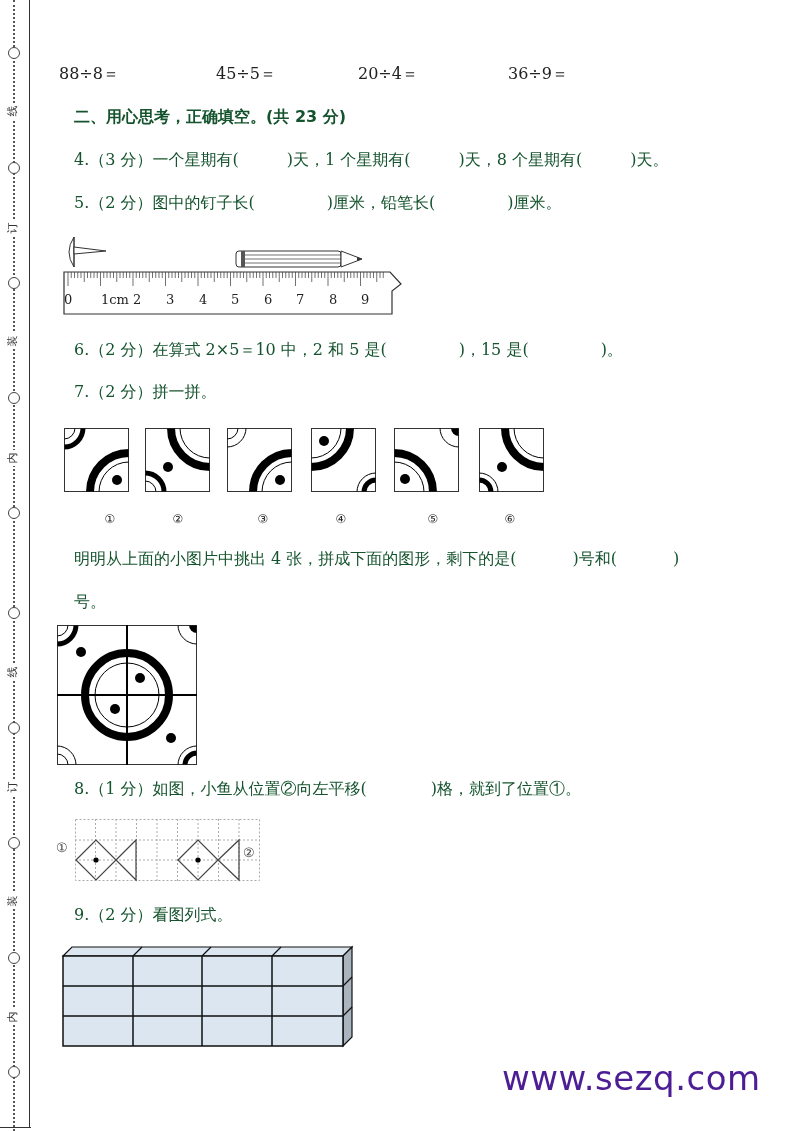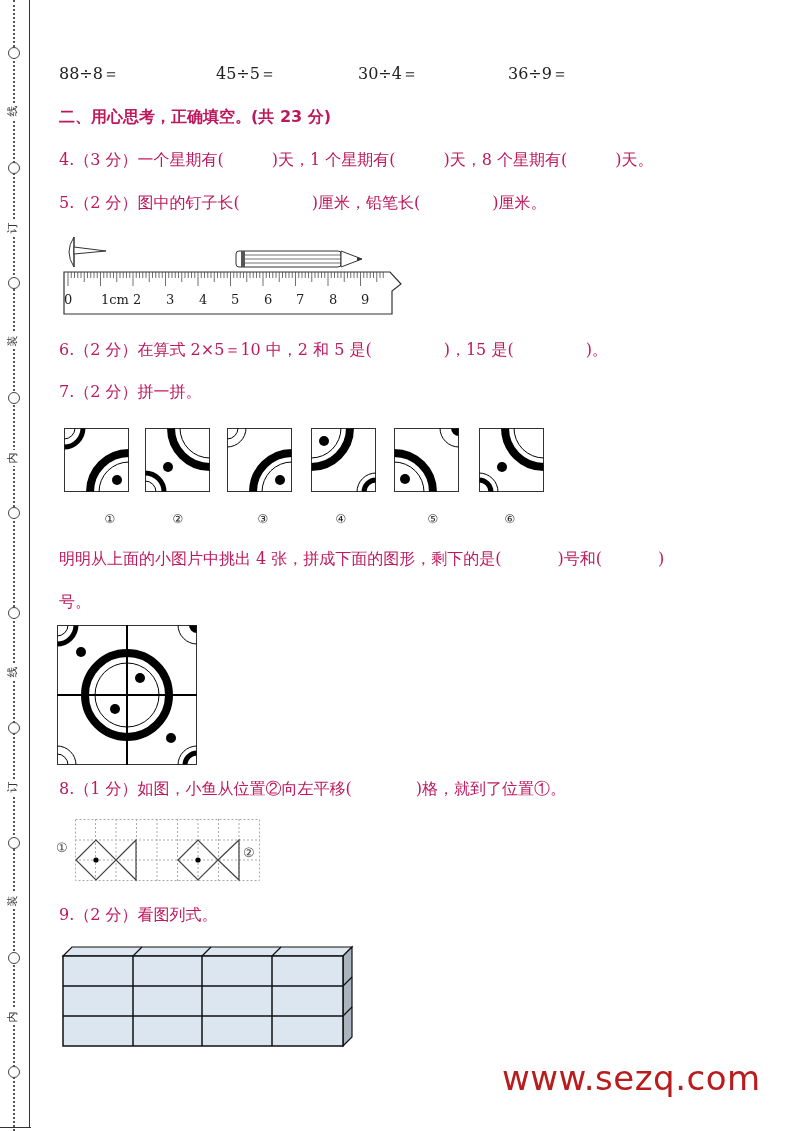--- a/index.html
+++ b/index.html
@@ -13,30 +13,30 @@
     .margin .rule { position: absolute; left: 29px; top: 0; width: 0; height: 1127px;
                     border-left: 1.5px solid #333; }
     .margin .bottom-rule { position: absolute; left: 0; top: 1127px; width: 31px; height: 0;
                     border-top: 1.5px solid #333; }
     .margin .ring { position: absolute; left: 8px; width: 10px; height: 10px; border: 1.3px solid #444;
                     border-radius: 50%; background: #fff; }
     .margin .mchar { position: absolute; left: 5px; width: 16px; text-align: center; font-size: 11px;
                      background: #fff; color: #333; transform: rotate(-90deg); line-height: 16px;
                      font-family: "DejaVu Sans", sans-serif; }
 
-    .line { position: absolute; left: 59px; font-size: 16px; white-space: nowrap; color: #be185d; }
+    .line { position: absolute; left: 74px; font-size: 16px; white-space: nowrap; color: #14532d; }
     .bold { font-weight: bold; font-family: "DejaVu Sans", sans-serif; font-size: 16px; }
     .blank { display: inline-block; }
 
     .calc { position: absolute; top: 64px; font-size: 16px; }
 
     .tile { position: absolute; top: 428px; width: 65px; height: 64px; }
     .tile-num { position: absolute; top: 512px; font-size: 12px; width: 20px; text-align: center; }
 
-    .watermark { position: absolute; left: 502px; top: 1058px; font-size: 34px; color: #b91c1c;
+    .watermark { position: absolute; left: 502px; top: 1058px; font-size: 34px; color: #4c1d95;
                  font-family: "DejaVu Sans", "Liberation Sans", sans-serif; letter-spacing: 0.5px; }
   </style>
 </head>
 <body>
 
 <div class="margin">
   <div class="dots"></div>
   <div class="rule"></div>
   <div class="bottom-rule"></div>
   <div class="ring" style="top:47px"></div>
@@ -54,21 +54,21 @@
   <div class="mchar" style="top:779px">订</div>
   <div class="ring" style="top:837px"></div>
   <div class="mchar" style="top:893px">装</div>
   <div class="ring" style="top:952px"></div>
   <div class="mchar" style="top:1009px">内</div>
   <div class="ring" style="top:1066px"></div>
 </div>
 
 <div class="calc" style="left:59px">88÷8＝</div>
 <div class="calc" style="left:216px">45÷5＝</div>
-<div class="calc" style="left:358px">30÷4＝</div>
+<div class="calc" style="left:358px">20÷4＝</div>
 <div class="calc" style="left:508px">36÷9＝</div>
 
 <div class="line bold" style="top:107px">二、用心思考，正确填空。(共 23 分)</div>
 
 <div class="line" style="top:150px">
   <span>4.（3 分）一个星期有(</span><span class="blank" style="width:48px"></span><span>)天，1 个星期有(</span><span class="blank" style="width:48px"></span><span>)天，8 个星期有(</span><span class="blank" style="width:48px"></span><span>)天。</span>
 </div>
 
 <div class="line" style="top:193px">
   <span>5.（2 分）图中的钉子长(</span><span class="blank" style="width:72px"></span><span>)厘米，铅笔长(</span><span class="blank" style="width:72px"></span><span>)厘米。</span>

